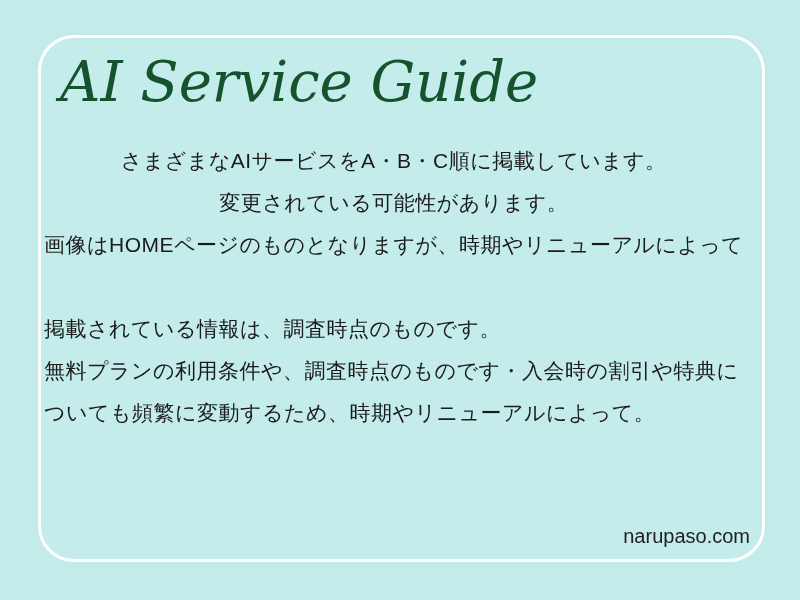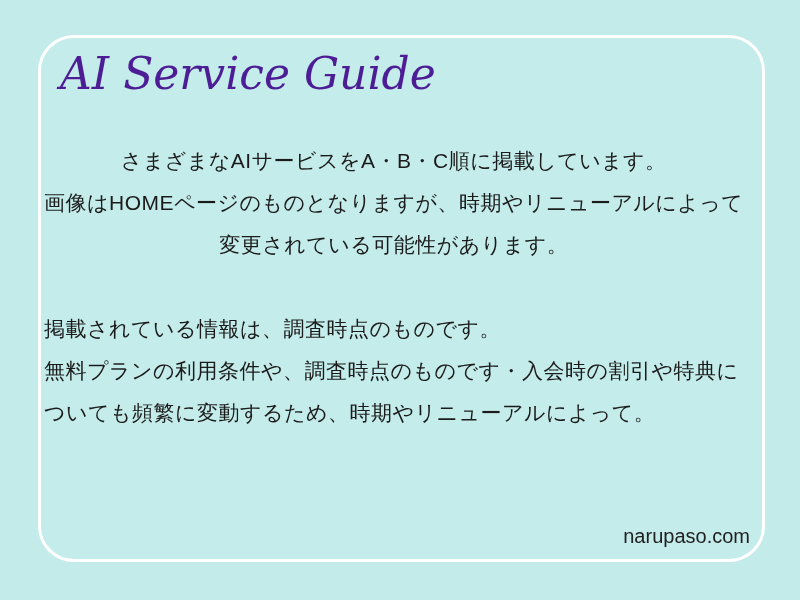--- a/index.html
+++ b/index.html
@@ -24,23 +24,23 @@
     border: 3px solid #ffffff;
     border-radius: 36px;
     background: #c4ecea;
   }
   .title {
     position: absolute;
     left: 60px;
     top: 48px;
     font-family: "DejaVu Serif", serif;
     font-style: italic;
-    font-size: 44px;
+    font-size: 56px;
     line-height: 1.2;
-    color: #4c1d95;
+    color: #14532d;
     white-space: nowrap;
   }
   .paragraph {
     position: absolute;
     left: 44px;
     font-size: 21px;
     line-height: 42px;
     color: #1b1b1b;
     letter-spacing: 0.5px;
   }
@@ -61,22 +61,22 @@
 </style>
 </head>
 <body>
 
 <div class="card"></div>
 
 <h1 class="title" style="margin:0; font-weight:normal;">AI Service Guide</h1>
 
 <div class="paragraph paragraph-1">
   <div class="para-line">さまざまなAIサービスをA・B・C順に掲載しています。</div>
+  <div class="para-line">変更されている可能性があります。</div>
   <div class="para-line">画像はHOMEページのものとなりますが、時期やリニューアルによって</div>
-  <div class="para-line">変更されている可能性があります。</div>
 </div>
 
 <div class="paragraph paragraph-2">
   <div class="para-line">掲載されている情報は、調査時点のものです。</div>
   <div class="para-line">無料プランの利用条件や、調査時点のものです・入会時の割引や特典に</div>
   <div class="para-line">ついても頻繁に変動するため、時期やリニューアルによって。</div>
 </div>
 
 <div class="footer">narupaso.com</div>
 

